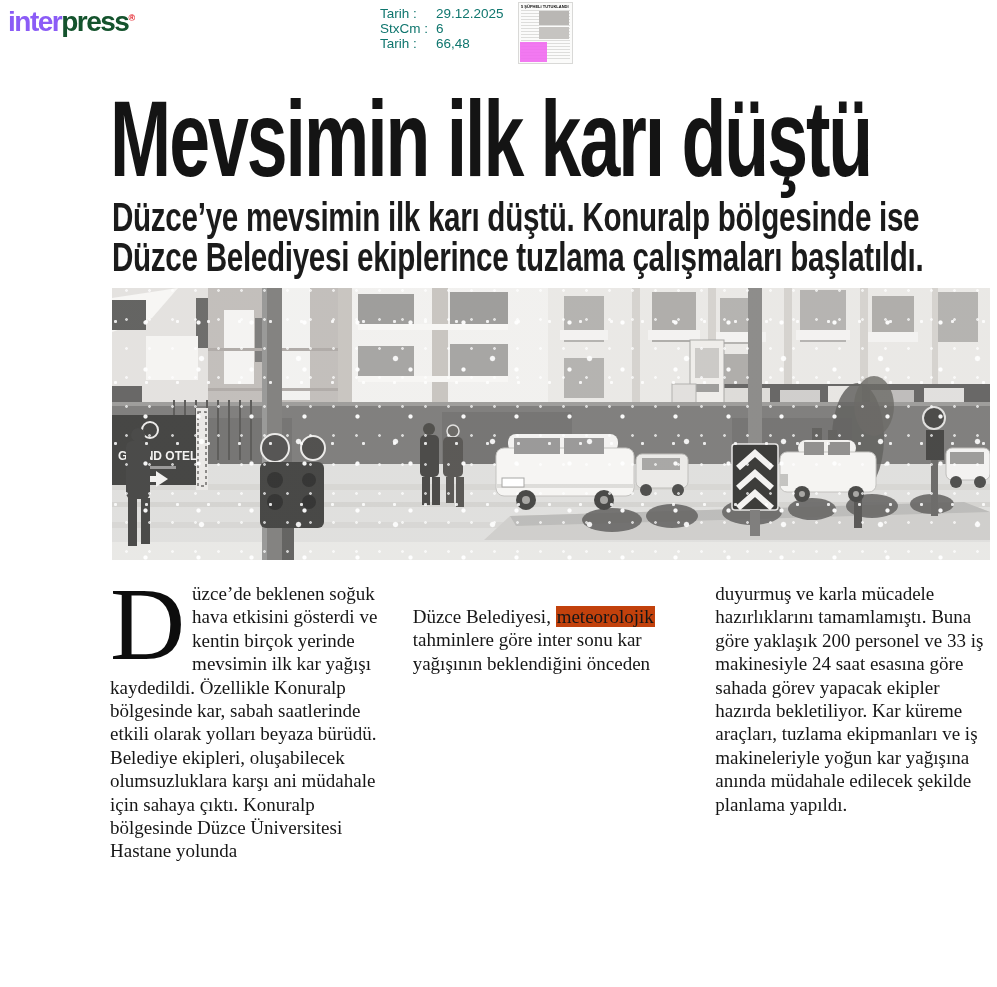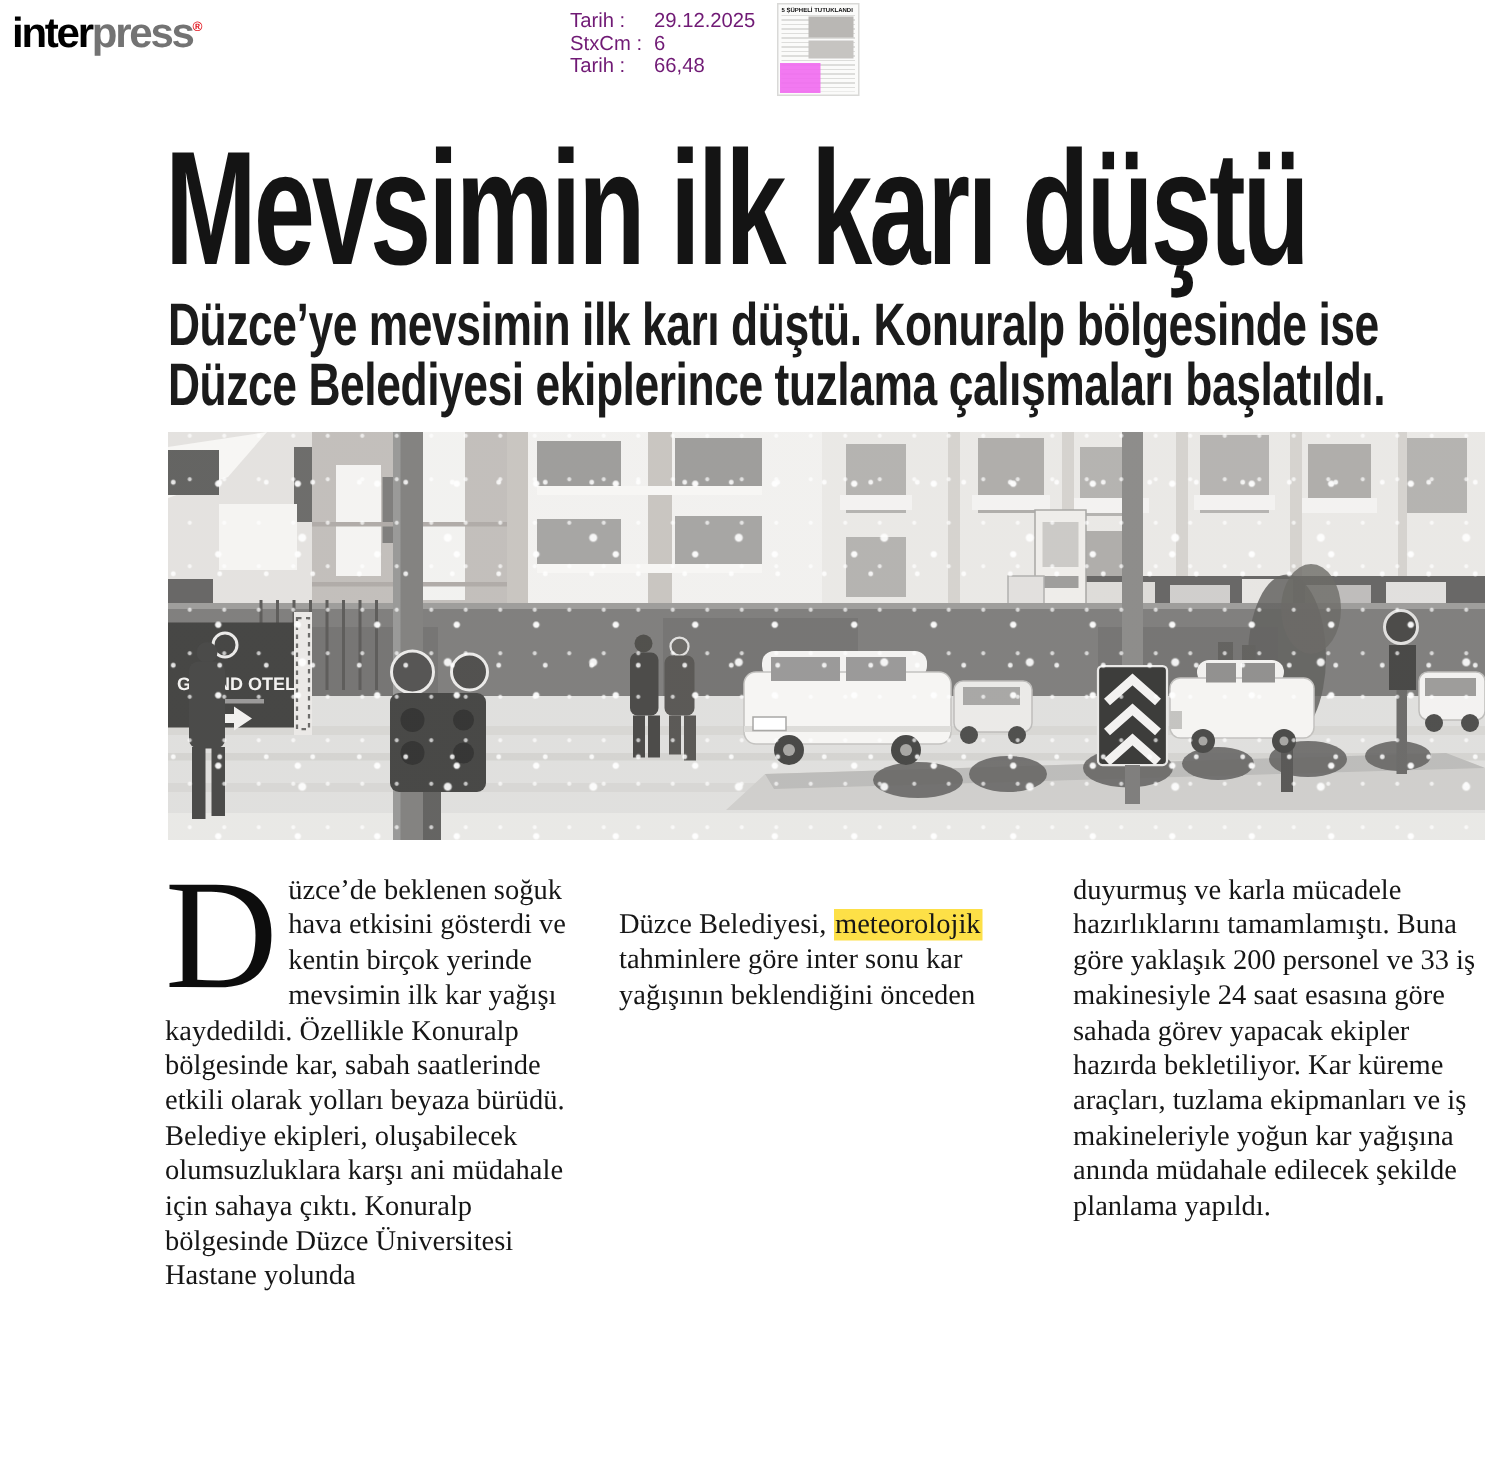--- a/index.html
+++ b/index.html
@@ -2,29 +2,29 @@
 <html><head>
 <meta charset="utf-8">
 <style>
   html,body{margin:0;padding:0;background:#fff;}
   #page{position:relative;width:997px;height:987px;background:#ffffff;overflow:hidden;
         font-family:"Liberation Sans",sans-serif;}
 
   
   .logo{position:absolute;left:8px;top:8px;font-weight:bold;font-size:28px;
         letter-spacing:-1.5px;line-height:1;}
-  .logo .p1{color:#000000}
-  .logo .p2{color:#737373}
+  .logo .p1{color:#8b5cf6}
+  .logo .p2{color:#14532d}
   .logo .reg{font-size:9px;color:#e2131c;vertical-align:super}
 
   .source{position:absolute;left:160px;top:6px;color:#111;}
   .source .name{font-weight:bold;font-size:15px;letter-spacing:.4px;line-height:15px;}
   .source .line{font-size:13px;color:#3c3c3c;line-height:13.5px;letter-spacing:.2px;}
 
-  .meta{position:absolute;left:380px;top:6px;font-size:13.5px;color:#701a75;line-height:15px;}
+  .meta{position:absolute;left:380px;top:6px;font-size:13.5px;color:#0f766e;line-height:15px;}
   .meta .lbl{display:inline-block;width:56px;}
 
   
   .thumb{position:absolute;left:518px;top:2px;width:55px;height:62px;background:#fbfbfa;
          border:1px solid #d9d9d7;box-sizing:border-box;overflow:hidden;}
   .thumb-headline{font-size:4px;font-weight:bold;color:#101010;white-space:nowrap;
                   overflow:hidden;padding:1px 1px 0 2px;letter-spacing:0;}
   .thumb-cols{position:absolute;left:2px;top:7px;right:2px;bottom:2px;
       background:repeating-linear-gradient(#dddddb 0 1px,transparent 1px 3px);}
   .thumb-photo1{position:absolute;right:3px;top:8px;width:30px;height:14px;background:#b9b7b4;}
@@ -54,21 +54,21 @@
     background-size:auto,53px 47px,31px 61px,97px 83px,23px 29px;
     background-position:0 0,7px 11px,19px 3px,41px 29px,3px 17px;}
 
   
   .body-cols{position:absolute;left:110px;top:582px;width:884px;display:flex;gap:24px;
              font-family:"Liberation Serif",serif;font-size:19px;line-height:23.4px;
              color:#161616;}
   .col{width:279px;}
   .dropcap{float:left;font-size:104px;line-height:72px;padding:6px 7px 0 0;color:#0d0d0d;}
   .para2{margin-top:23px;}
-  .hl{background:#fde047;padding:0 1px;}
+  .hl{background:#c2410c;padding:0 1px;}
   .agency{margin-top:0;}
 </style>
 </head>
 <body>
 
 <div id="page">
 
   <div class="logo"><span class="p1">inter</span><span class="p2">press</span><span class="reg">®</span></div>
 
 

